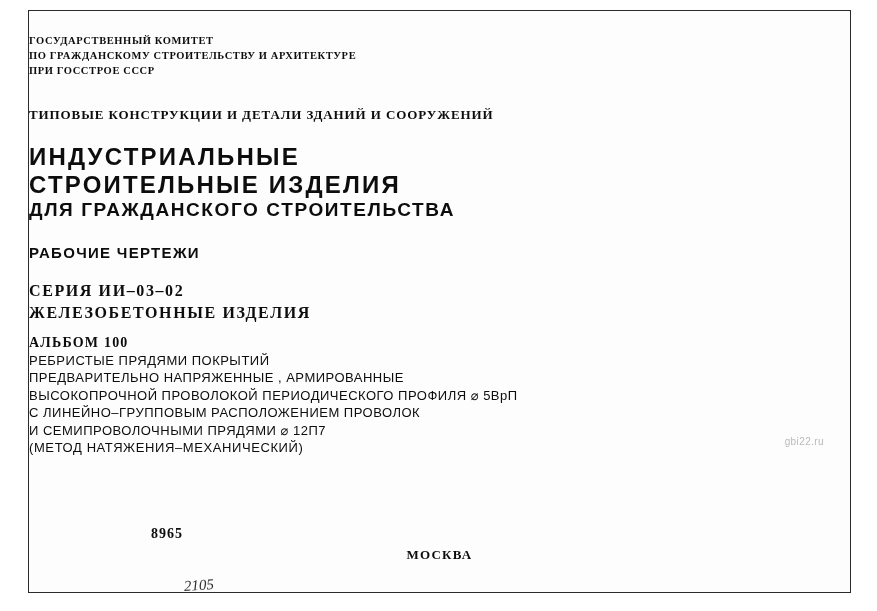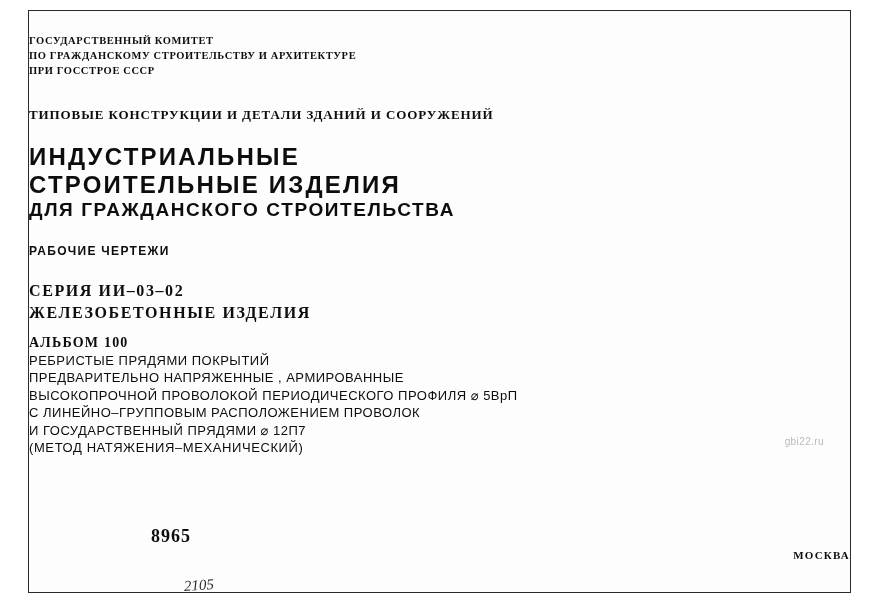--- a/index.html
+++ b/index.html
@@ -66,21 +66,21 @@
     font-family: "Liberation Sans", sans-serif;
     font-weight: bold;
     font-size: 19px;
     letter-spacing: 1.6px;
   }
 
   .working-drawings {
     top: 233px;
     font-family: "Liberation Sans", sans-serif;
     font-weight: bold;
-    font-size: 12px;
+    font-size: 15px;
     letter-spacing: 1.3px;
   }
 
   .series-no {
     top: 269px;
     font-family: "Liberation Serif", serif;
     font-weight: bold;
     font-size: 16px;
     letter-spacing: 1.6px;
     line-height: 22px;
@@ -104,21 +104,21 @@
     margin-top: 0;
     letter-spacing: 0.6px;
   }
 
   .doc-number {
     position: absolute;
     left: 122px;
     top: 515px;
     font-family: "Liberation Serif", serif;
     font-weight: bold;
-    font-size: 18px;
+    font-size: 14px;
     letter-spacing: 1px;
   }
 
   .handwritten {
     position: absolute;
     left: 155px;
     top: 566px;
     font-family: "Liberation Serif", serif;
     font-style: italic;
     font-size: 15px;
@@ -132,23 +132,22 @@
     right: 0;
     top: 535px;
     text-align: center;
     font-family: "Liberation Serif", serif;
     font-weight: bold;
     font-size: 9px;
     letter-spacing: 0.8px;
     line-height: 18px;
   }
   .footer .city {
-    font-size: 11px;
+    font-size: 13px;
     letter-spacing: 1.2px;
-    text-align: right;
   }
 
   .watermark {
     position: absolute;
     right: 26px;
     top: 425px;
     font-family: "Liberation Sans", sans-serif;
     font-size: 10px;
     color: #b9b9b9;
     letter-spacing: 0.4px;
@@ -181,21 +180,21 @@
       <span class="line">СЕРИЯ ИИ–03–02</span>
       <span class="line">ЖЕЛЕЗОБЕТОННЫЕ ИЗДЕЛИЯ</span>
     </div>
 
     <div class="blk album">
       <span class="line album-no">АЛЬБОМ 100</span>
       <span class="line">РЕБРИСТЫЕ ПРЯДЯМИ ПОКРЫТИЙ</span>
       <span class="line">ПРЕДВАРИТЕЛЬНО НАПРЯЖЕННЫЕ , АРМИРОВАННЫЕ</span>
       <span class="line">ВЫСОКОПРОЧНОЙ ПРОВОЛОКОЙ ПЕРИОДИЧЕСКОГО ПРОФИЛЯ ⌀ 5ВрП</span>
       <span class="line">С ЛИНЕЙНО–ГРУППОВЫМ РАСПОЛОЖЕНИЕМ ПРОВОЛОК</span>
-      <span class="line">И ГОСУДАРСТВЕННЫЙ ПРЯДЯМИ ⌀ 12П7</span>
+      <span class="line">И СЕМИПРОВОЛОЧНЫМИ ПРЯДЯМИ ⌀ 12П7</span>
       <span class="line method">(МЕТОД НАТЯЖЕНИЯ–МЕХАНИЧЕСКИЙ)</span>
     </div>
 
     <div class="doc-number">8965</div>
 
     <div class="handwritten">2105</div>
 
     <div class="footer">
       <span class="line city">МОСКВА</span>
     </div>

